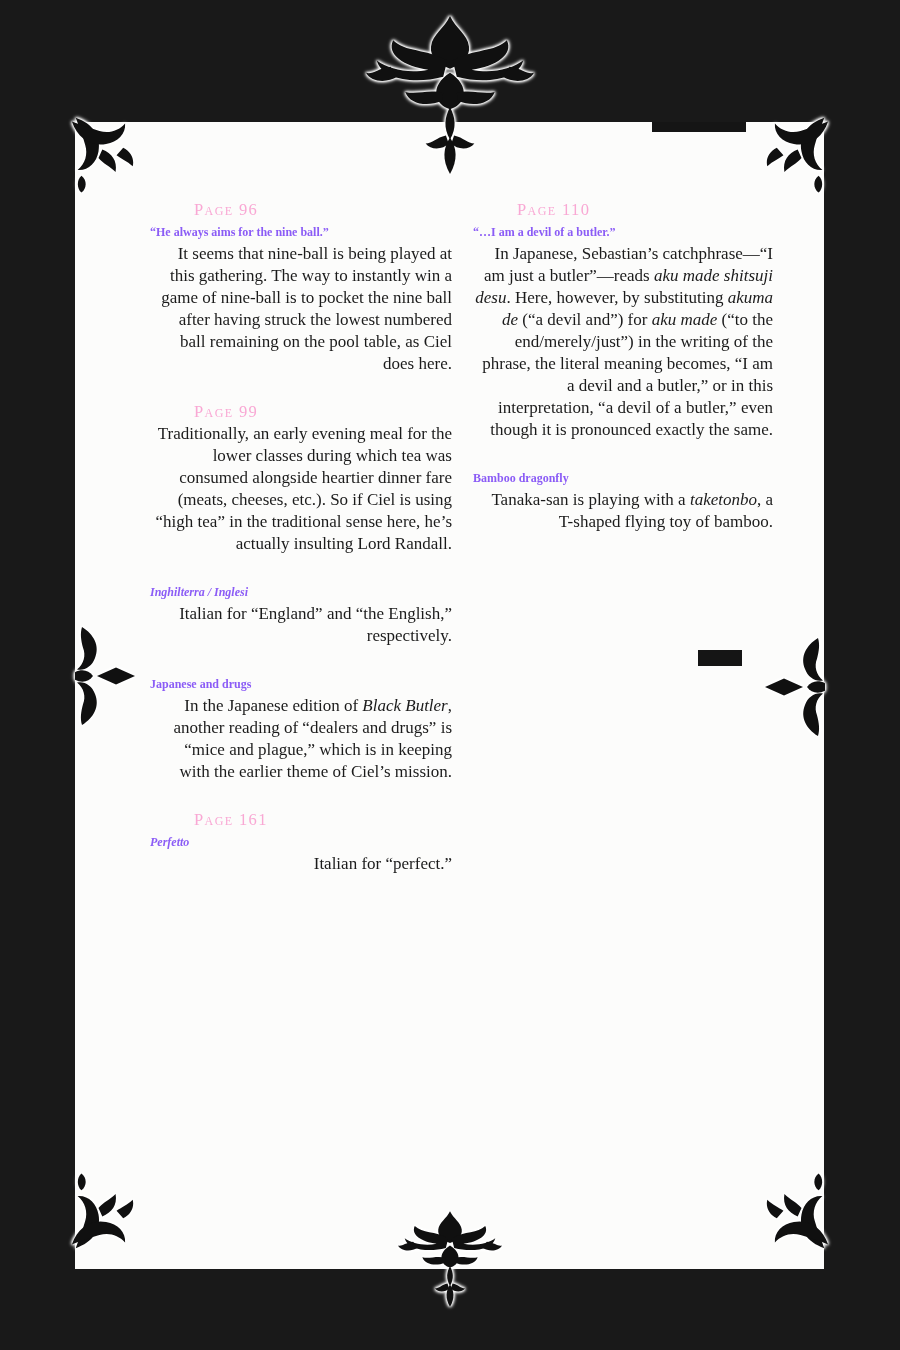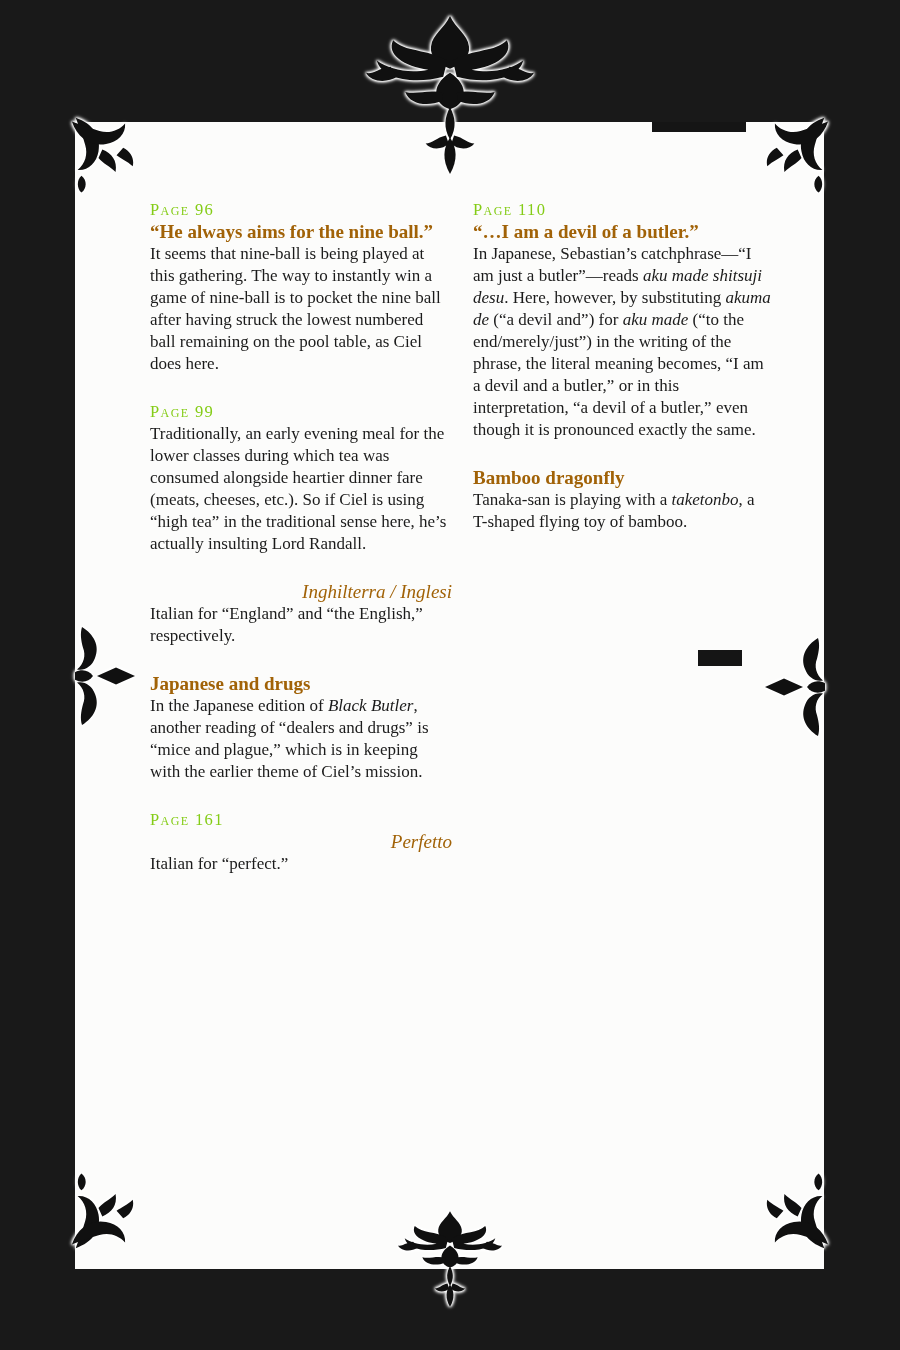--- a/index.html
+++ b/index.html
@@ -14,28 +14,28 @@
     background:#fcfcfb;
   }
   .edge-mark{position:absolute;background:#151515;}
   .col{position:absolute;color:#1b1b1b;}
   .col-left{left:150px;top:199px;width:302px;}
   .col-right{left:473px;top:199px;width:300px;}
   .note{margin:0 0 26px 0;}
   .page-label{
     font-variant:small-caps;
     letter-spacing:1.4px;
-    font-size:16.5px;line-height:22px;color:#84cc16;
+    font-size:16.5px;line-height:22px;color:#f9a8d4;margin-left:44px;
   }
-  .note-title{font-size:19px;line-height:22px;color:#a16207;}
+  .note-title{font-size:12px;line-height:22px;color:#8b5cf6;}
   .note-title.b{font-weight:bold;}
-  .note-title.bi{font-weight:normal;font-style:italic;text-align:right;}
+  .note-title.bi{font-weight:bold;font-style:italic;}
   .note-body{
     margin:0;font-size:17px;line-height:22px;color:#1b1b1b;
-    hyphens:auto;-webkit-hyphens:auto;
+    hyphens:auto;text-align:right;-webkit-hyphens:auto;
   }
   .note-body em{font-style:italic;}
   .note-body em.bold{font-weight:normal;}
   .orn{position:absolute;}
   .halo{
     filter:drop-shadow(0 0 1px #ffffff) drop-shadow(0 0 1.5px #ffffff) drop-shadow(0 0 1.5px #ffffff);
   }
   .flip-x{transform:scaleX(-1);}
   .flip-y{transform:scaleY(-1);}
   .flip-xy{transform:scale(-1,-1);}

